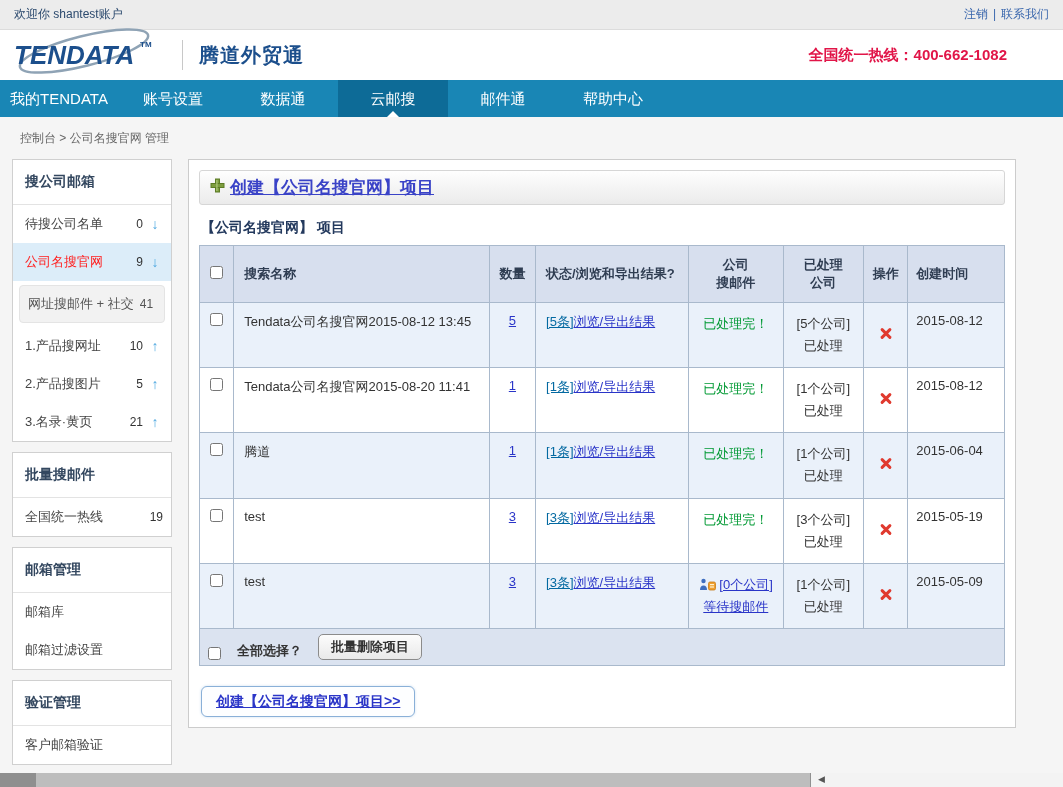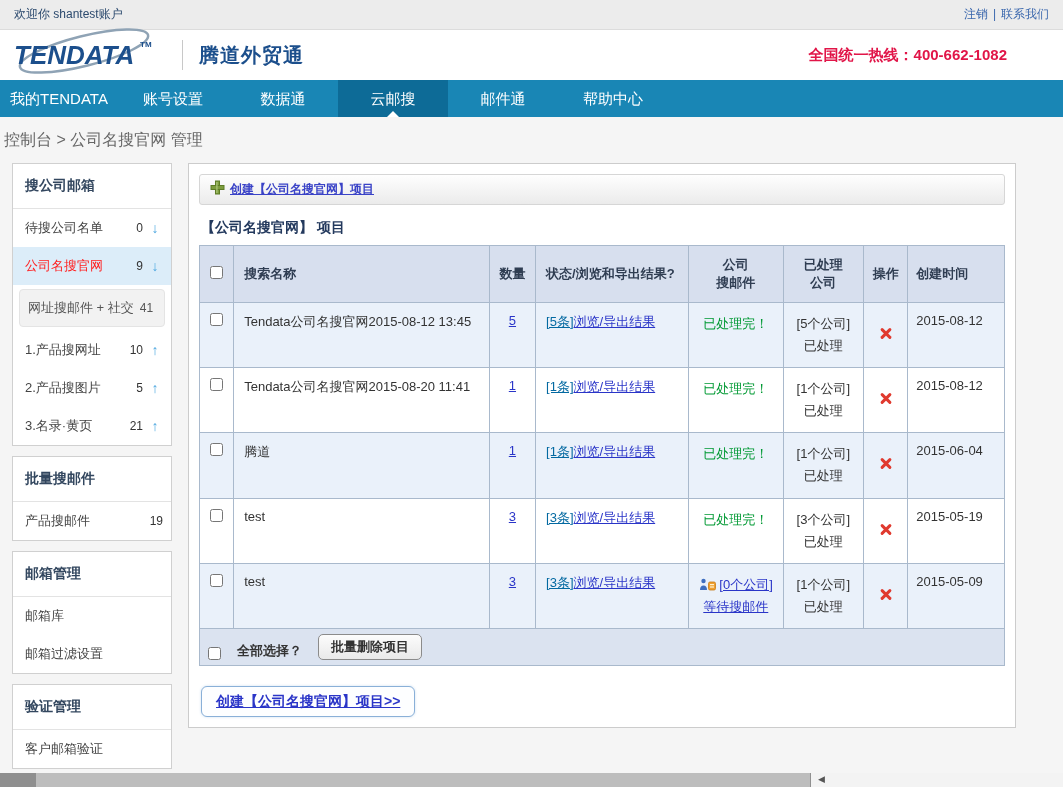--- a/index.html
+++ b/index.html
@@ -24,21 +24,21 @@
   .nav { height:37px; background:#1986b5; display:flex; }
   .nav-tab { width:110px; text-align:center; line-height:37px; color:#fff; font-size:15px;
              position:relative; cursor:pointer; }
   .nav-tab:first-child { width:118px; }
   .nav-tab.active { background:#0d6b97; }
   .nav-tab.active::after { content:""; position:absolute; bottom:0; left:50%; margin-left:-6px;
              border-left:6px solid transparent; border-right:6px solid transparent;
              border-bottom:6px solid #ffffff; }
 
   
-  .breadcrumb { padding:13px 0 10px 4px; font-size:16px; color:#666; }
+  .breadcrumb { padding:13px 0 10px 20px; font-size:12px; color:#666; }
 
   
   .layout { display:flex; padding:2px 12px 0 12px; gap:16px; align-items:flex-start; }
 
   
   .sidebar { width:160px; flex:none; }
   .side-box { background:#fff; border:1px solid #d0d0d0; margin-bottom:10px; }
   .side-head { padding:13px 12px; font-size:14px; font-weight:bold; color:#33475f;
                border-bottom:1px solid #e3e3e3; }
   .side-item { display:flex; align-items:center; padding:10px 8px 10px 12px;
@@ -49,21 +49,21 @@
   .side-item.selected { background:#dcedf9; color:#ff1e1e; }
   .side-item.pill { margin:4px 6px; background:#f2f2f2; border:1px solid #e4e4e4;
                border-radius:4px; padding:9px 6px 9px 8px; color:#555; }
   .side-item.pill .si-count { margin-left:6px; color:#555; }
 
   
   .main-panel { width:828px; min-height:466px; background:#fff; border:1px solid #ccc; padding:10px; }
   .create-bar { border:1px solid #d6d6d6; border-radius:3px;
                 background:linear-gradient(#fefefe,#ebebeb); padding:5px 10px;
                 display:flex; align-items:center; gap:5px; }
-  .create-bar a { color:#3a43c7; font-size:12px; font-weight:bold; text-decoration:underline; }
+  .create-bar a { color:#3a43c7; font-size:17px; font-weight:bold; text-decoration:underline; }
   .section-title { margin:14px 2px 8px 2px; font-size:14px; font-weight:bold; color:#23395d; }
 
   table.projects { border-collapse:collapse; width:100%; font-size:13px; color:#333; table-layout:fixed; }
   .projects th, .projects td { border:1px solid #a9b9cc; }
   .projects thead th { background:#d7dfee; padding:10px 6px; font-weight:bold; color:#2f3d52;
                        font-size:13px; text-align:center; }
   .projects thead th.h-name, .projects thead th.h-status { text-align:left; padding-left:10px; }
   .projects thead th.h-date { text-align:left; padding-left:8px; }
   .projects tbody td { padding:10px 6px; height:53px; vertical-align:top; }
   .projects tbody tr.odd { background:#eaf1fa;padding-left:26px; }
@@ -178,21 +178,21 @@
       <div class="side-item">
         <span class="si-label">3.名录·黄页</span>
         <span class="si-count">21</span>
         <span class="si-arrow">↑</span>
       </div>
     </div>
 
     <div class="side-box">
       <div class="side-head">批量搜邮件</div>
       <div class="side-item">
-        <span class="si-label">产品搜邮件</span>
+        <span class="si-label">全国统一热线</span>
         <span class="si-count">19</span>
       </div>
     </div>
 
     <div class="side-box">
       <div class="side-head">邮箱管理</div>
       <div class="side-item">
         <span class="si-label">邮箱库</span>
       </div>
       <div class="side-item">

